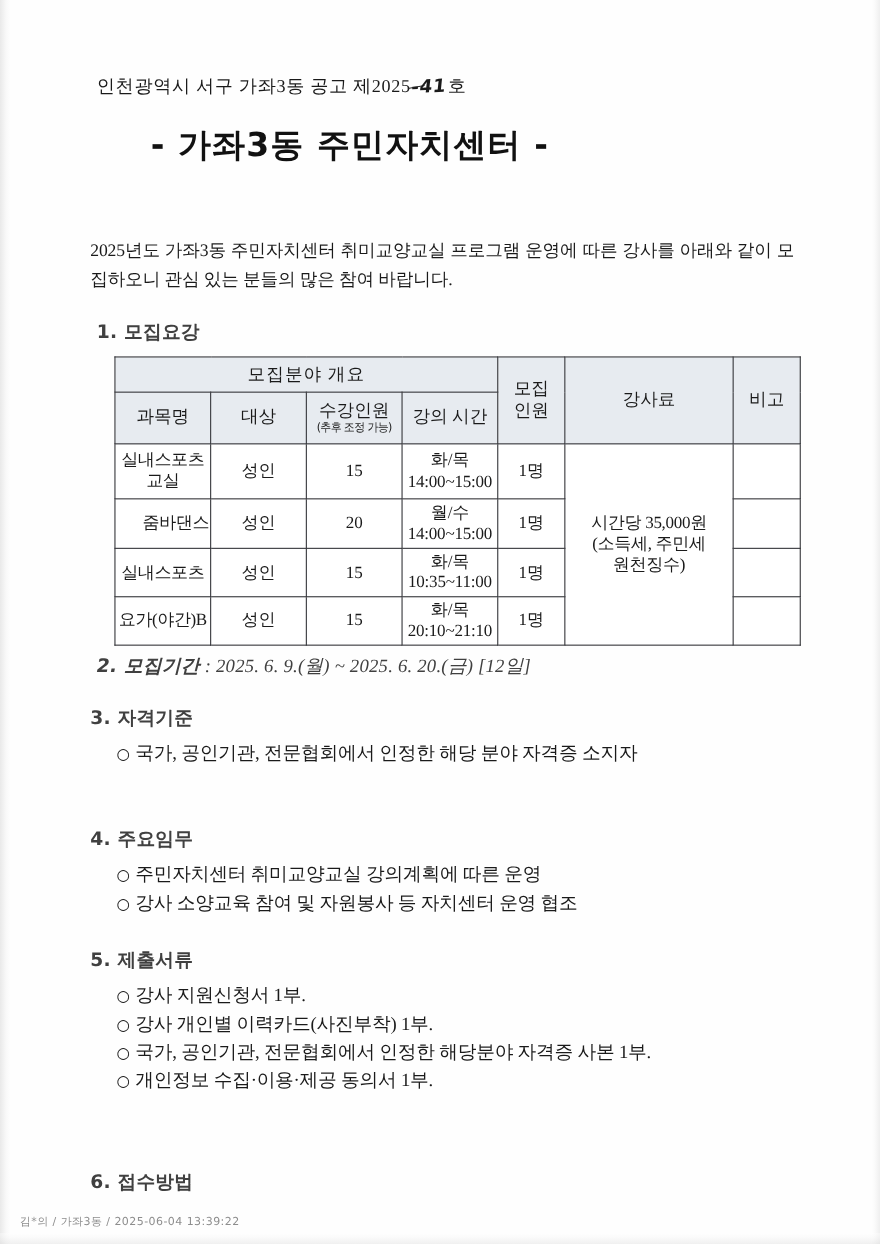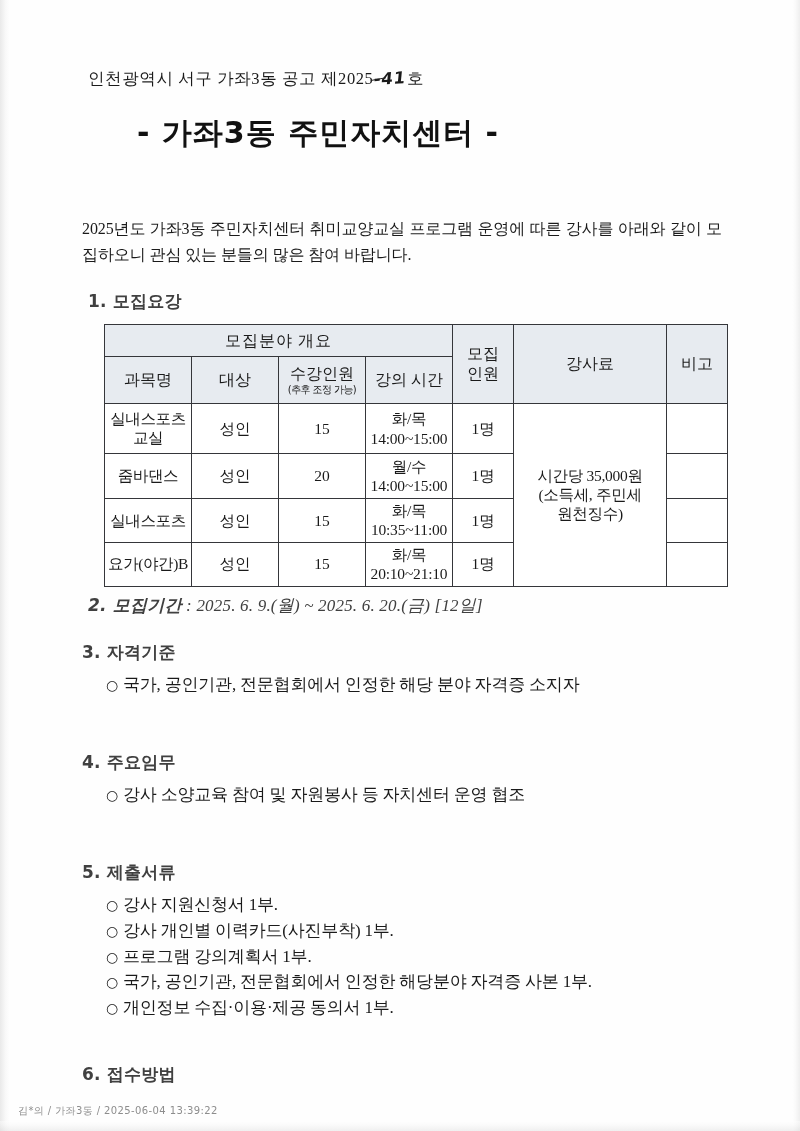--- a/index.html
+++ b/index.html
@@ -254,21 +254,21 @@
             <td class="r-time">화/목 14:00~15:00</td>
             <td>1명</td>
             <td class="r-fee" rowspan="4">
               <span>시간당 35,000원</span><br>
               <span>(소득세, 주민세</span><br>
               <span>원천징수)</span>
             </td>
             <td class="r-note"></td>
           </tr>
           <tr>
-            <td class="r-name" style="height:40px;">줌바댄스</td>
+            <td class="r-name" style="height:40px;text-align:right;">줌바댄스</td>
             <td>성인</td>
             <td>20</td>
             <td class="r-time">월/수 14:00~15:00</td>
             <td>1명</td>
             <td class="r-note"></td>
           </tr>
           <tr>
             <td class="r-name" style="height:38px;">실내스포츠</td>
             <td>성인</td>
             <td>15</td>
@@ -302,39 +302,39 @@
         <span class="bullet">○</span><span>국가, 공인기관, 전문협회에서 인정한 해당 분야 자격증 소지자</span>
       </div>
     </div>
 
     <div class="sec-head" style="left:82px; top:751px;">
       <span>4.</span>
       <span>주요임무</span>
     </div>
     <div class="list-block" style="left:106px; top:782px;">
       <div class="li">
+        <span class="bullet">○</span><span>주민자치센터 취미교양교실 강의계획에 따른 운영</span>
+      </div>
+      <div class="li">
         <span class="bullet">○</span><span>강사 소양교육 참여 및 자원봉사 등 자치센터 운영 협조</span>
       </div>
     </div>
 
     <div class="sec-head" style="left:82px; top:861px;">
       <span>5.</span>
       <span>제출서류</span>
     </div>
     <div class="list-block" style="left:106px; top:892px;">
       <div class="li">
         <span class="bullet">○</span><span>강사 지원신청서 1부.</span>
       </div>
       <div class="li">
         <span class="bullet">○</span><span>강사 개인별 이력카드(사진부착) 1부.</span>
       </div>
       <div class="li">
-        <span class="bullet">○</span><span>프로그램 강의계획서 1부.</span>
-      </div>
-      <div class="li">
         <span class="bullet">○</span><span>국가, 공인기관, 전문협회에서 인정한 해당분야 자격증 사본 1부.</span>
       </div>
       <div class="li">
         <span class="bullet">○</span><span>개인정보 수집·이용·제공 동의서 1부.</span>
       </div>
     </div>
 
     <div class="sec-head" style="left:82px; top:1063px;">
       <span>6.</span>
       <span>접수방법</span>

